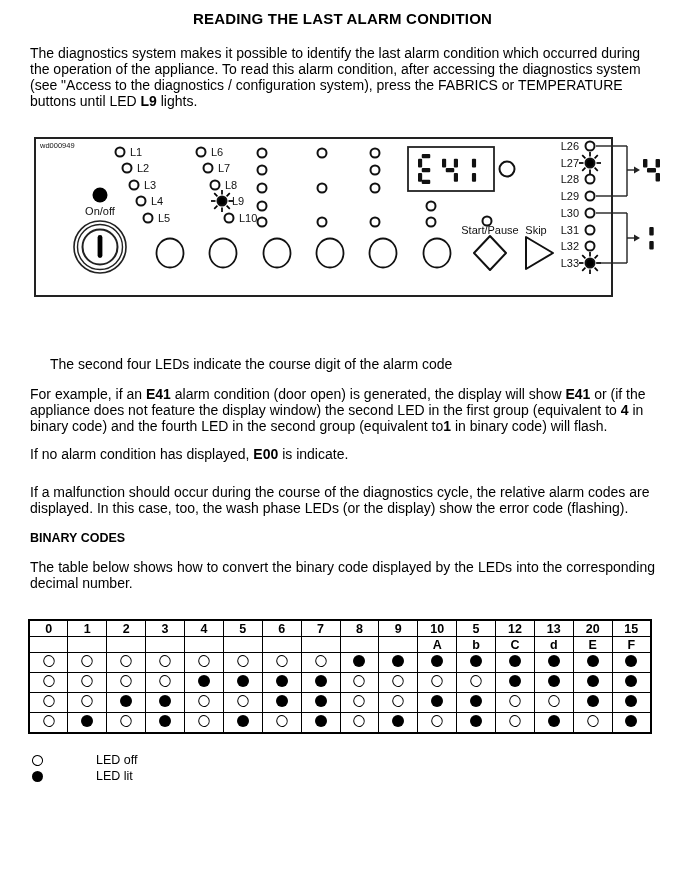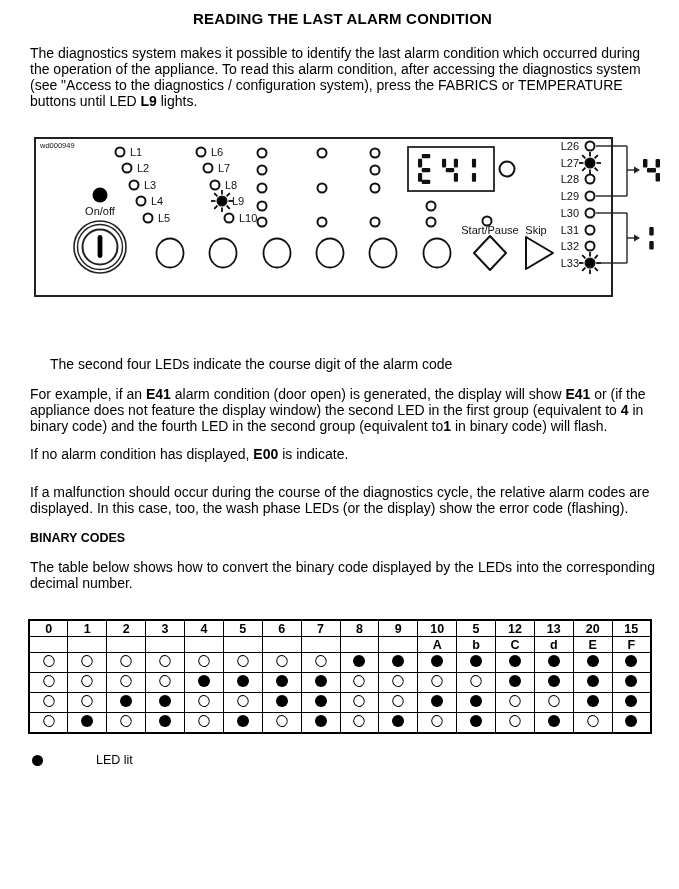--- a/index.html
+++ b/index.html
@@ -333,19 +333,25 @@
           <td><span class="ledF"></span></td>
           <td><span class="ledO"></span></td>
           <td><span class="ledF"></span></td>
         </tr>
       </tbody>
   </table>
 
   <div class="legend">
     <div class="lrow">
       <span class="sym">
+          <span class="dO"></span>
+        </span>
+      <span class="ltxt">LED off</span>
+    </div>
+    <div class="lrow">
+      <span class="sym">
           <span class="dF"></span>
         </span>
       <span class="ltxt">LED lit</span>
     </div>
   </div>
 
 </div>
 
 </body></html>

